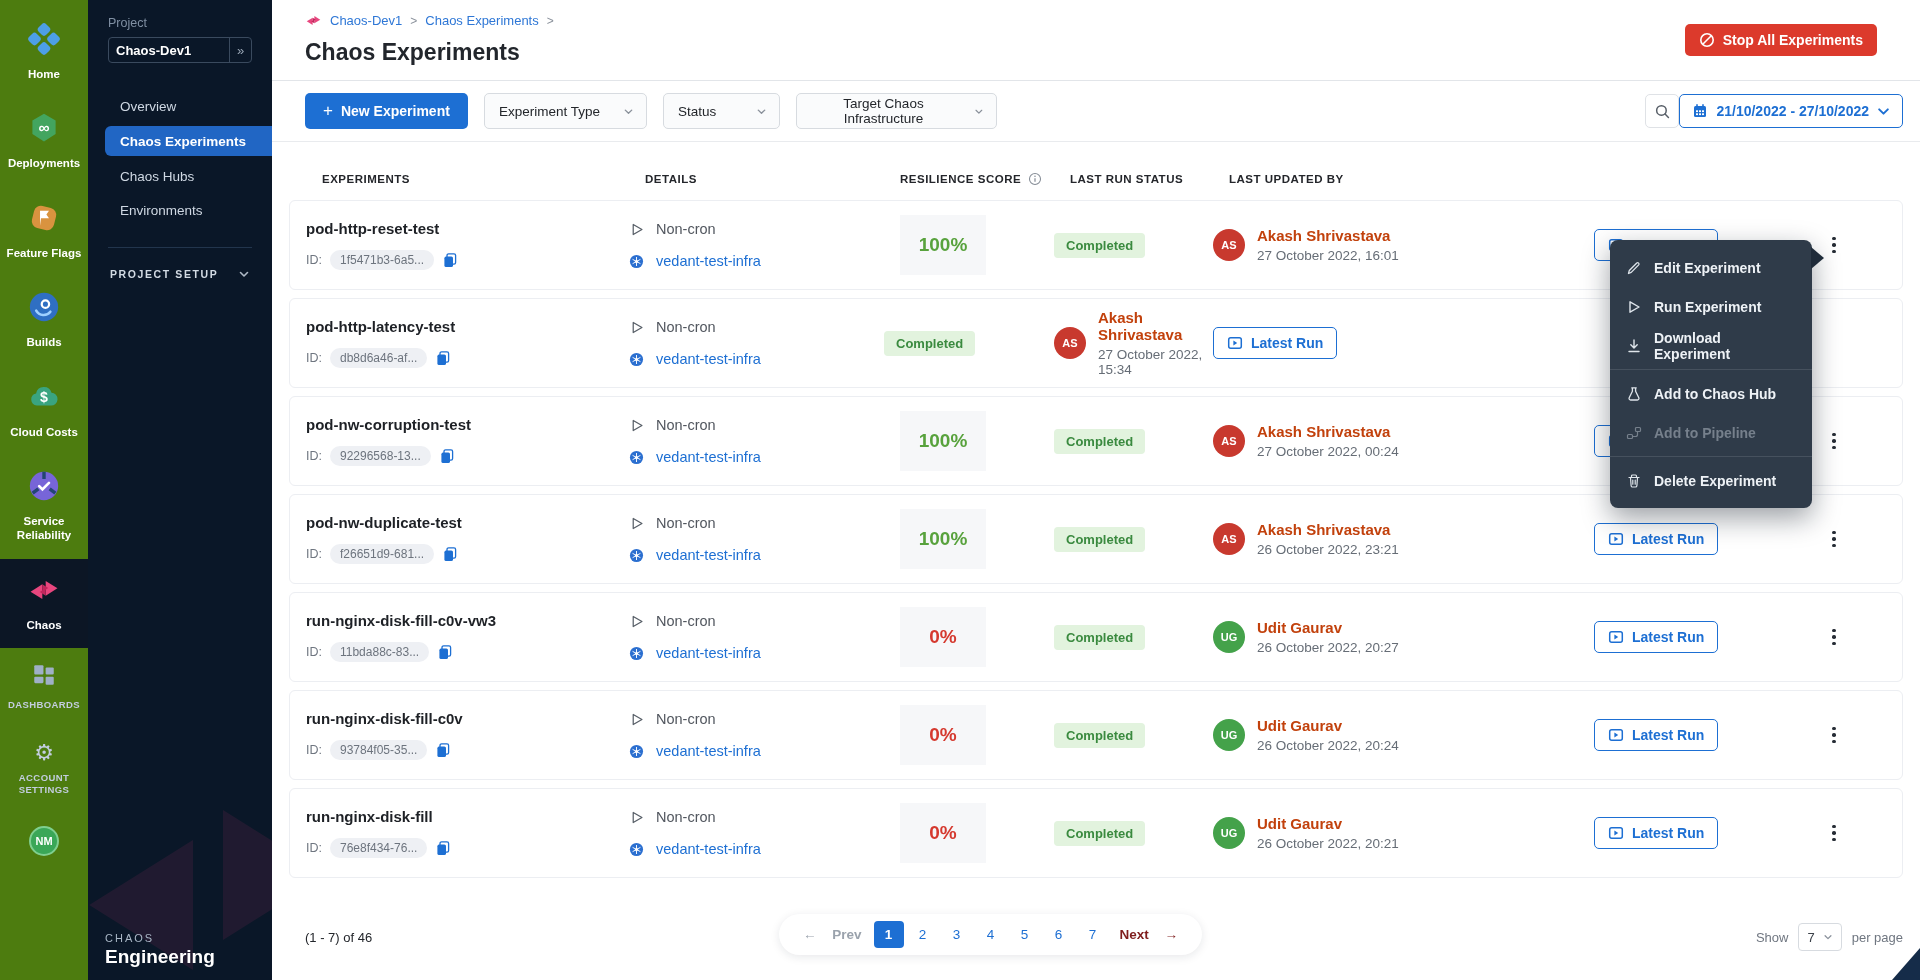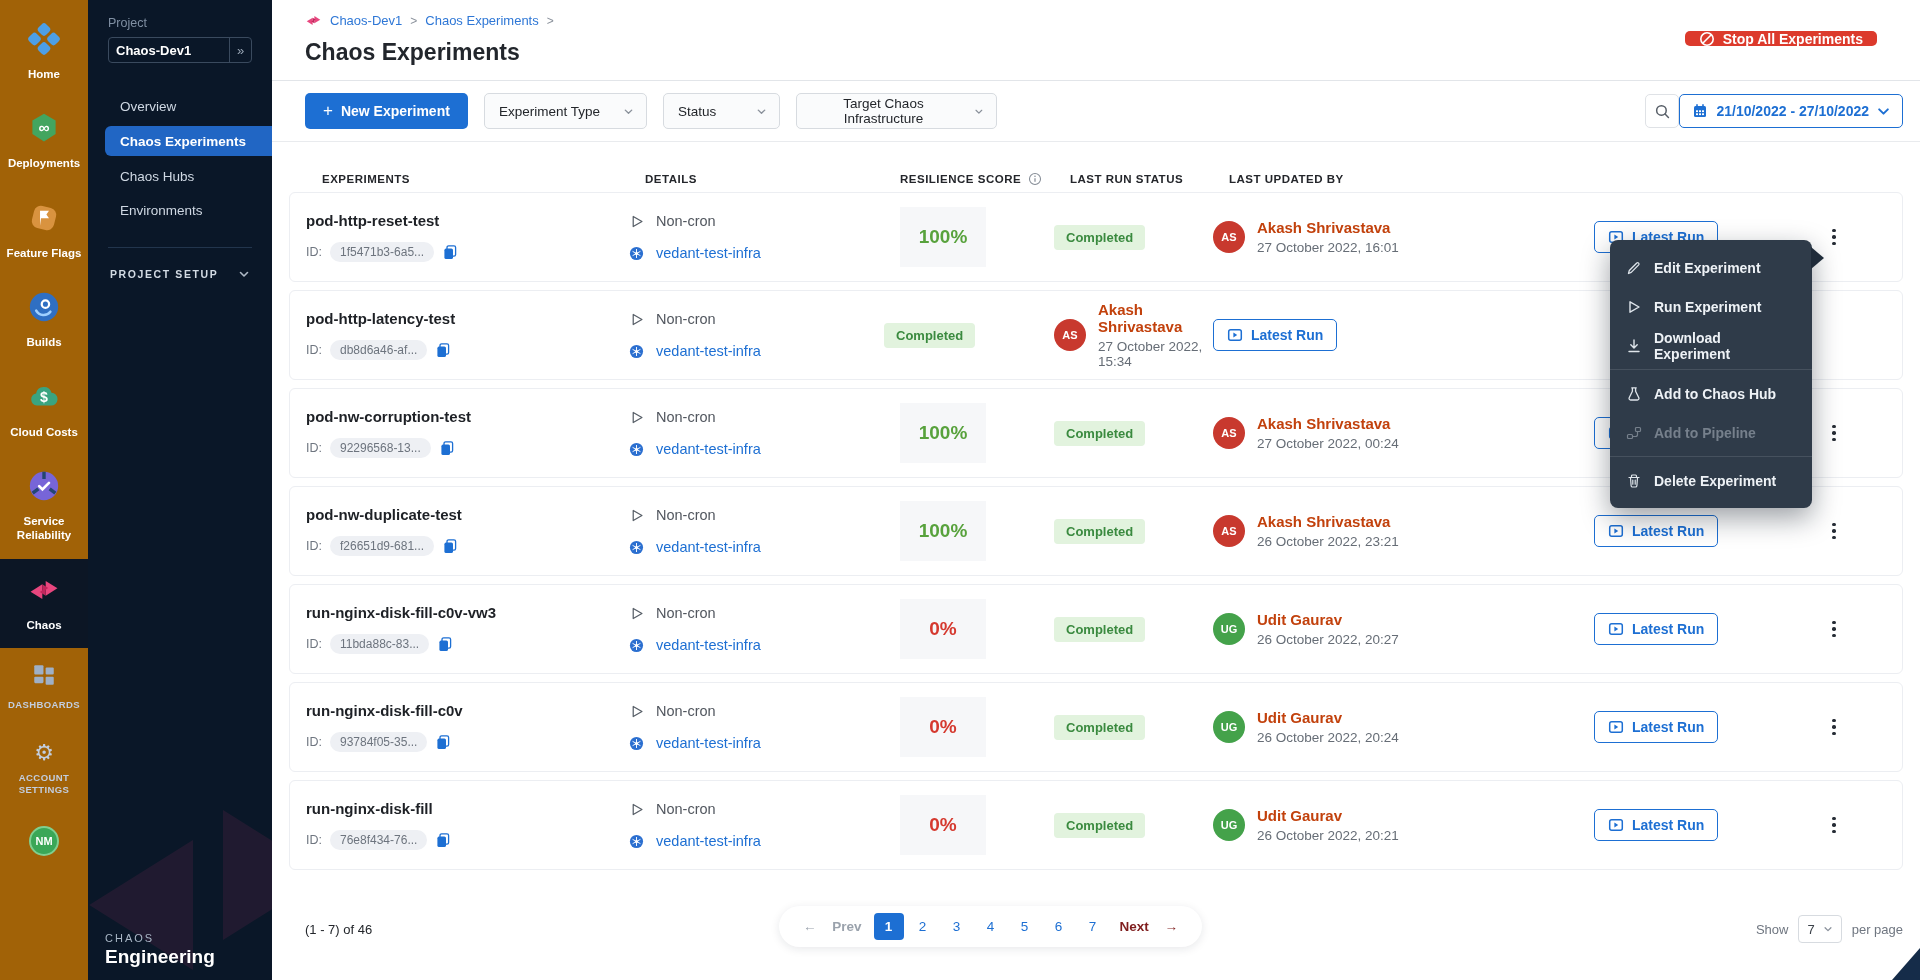--- a/index.html
+++ b/index.html
@@ -1,21 +1,21 @@
 <!DOCTYPE html>
 <html><head>
 <meta charset="utf-8">
 <style>
   * { box-sizing: border-box; margin: 0; padding: 0; }
   html,body { width:1920px; height:980px; overflow:hidden; }
   body { font-family:"Liberation Sans", sans-serif; background:#fff; color:#22262c; }
   .app { display:flex; width:1920px; height:980px; }
 
   
-  .rail { width:88px; background:#a16207; display:flex; flex-direction:column; padding-top:8px; flex:0 0 88px; }
+  .rail { width:88px; background:#4d7c0f; display:flex; flex-direction:column; padding-top:8px; flex:0 0 88px; }
   .rail-item { display:flex; flex-direction:column; align-items:center; gap:7px; padding:14px 2px 16px; cursor:pointer; }
   .rail-item .lbl { font-size:11.5px; font-weight:700; color:#fff; text-align:center; line-height:1.25; }
   .rail-item.selected { background:#0c1625; }
   .rail-item.small .lbl { font-size:9.5px; font-weight:700; color:#c3cedf; letter-spacing:.4px; }
   .rail-item svg { width:34px; height:34px; }
   .rail-item.small svg { width:26px; height:26px; }
   .gear-glyph { font-size:22px; color:#c3cedf; line-height:24px; }
   .rail-avatar { width:30px; height:30px; border-radius:50%; background:#3aa757; color:#fff; font-size:11px; font-weight:700; display:flex; align-items:center; justify-content:center; margin:14px auto 0; border:2px solid #7fcf90; cursor:pointer; }
 
   
@@ -36,21 +36,21 @@
   .pmodule .name { font-size:19px; font-weight:700; color:#fff; margin-top:2px; }
   .watermark { position:absolute; left:-30px; bottom:-60px; width:300px; height:300px; opacity:.09; }
 
   
   .main { flex:1; position:relative; padding:0 17px 0 33px; display:flex; flex-direction:column; background:#fff; }
   .crumbs { margin-top:12px; display:flex; align-items:center; gap:8px; }
   .crumbs svg { width:17px; height:17px; }
   .crumb { font-size:13px; color:#2e77d6; cursor:pointer; }
   .crumb-sep { font-size:12px; color:#8b929c; }
   .page-title { margin-top:10px; font-size:23px; font-weight:700; color:#22262c; }
-  .stop-btn { position:absolute; top:24px; right:43px; height:15px; background:#dc3a2c; color:#fff; border:none; border-radius:5px; display:flex; align-items:center; gap:8px; padding:0 14px; font-size:14px; font-weight:700; cursor:pointer; font-family:inherit;margin-top:7px; }
+  .stop-btn { position:absolute; top:24px; right:43px; height:32px; background:#dc3a2c; color:#fff; border:none; border-radius:5px; display:flex; align-items:center; gap:8px; padding:0 14px; font-size:14px; font-weight:700; cursor:pointer; font-family:inherit; }
   .stop-btn svg { width:16px; height:16px; }
   .hr1 { margin:14px -17px 0 -33px; border-top:1px solid #e2e5e9; }
   .hr2 { margin:12px -17px 0 -33px; border-top:1px solid #e9ebee; }
 
   .toolbar { display:flex; align-items:center; gap:16px; margin-top:12px; }
   .btn-primary { height:36px; padding:0 18px; border:none; border-radius:5px; background:#1d6fd3; color:#fff; font-size:14px; font-weight:700; display:flex; align-items:center; gap:8px; cursor:pointer; font-family:inherit; }
   .btn-primary .plus { font-size:17px; font-weight:400; }
   .filter-btn { height:36px; border:1px solid #d7dbe0; background:#fafbfc; border-radius:5px; display:flex; align-items:center; justify-content:space-between; padding:0 12px 0 14px; font-size:13.5px; color:#23262b; cursor:pointer; font-family:inherit; }
   .filter-btn svg { width:11px; height:11px; color:#8a919b; margin-left:18px; }
   .f1{width:163px}.f2{width:117px}.f3{width:201px}
@@ -59,21 +59,21 @@
   .icon-btn svg { width:17px; height:17px; }
   .date-btn { height:34px; border:1.5px solid #1d6fd3; background:#fff; border-radius:5px; display:flex; align-items:center; gap:8px; padding:0 12px; color:#1d6fd3; font-size:14px; font-weight:700; cursor:pointer; font-family:inherit; }
   .date-btn svg.cal { width:16px; height:16px; }
   .date-btn svg.chev { width:13px; height:13px; }
 
   .grid-cols { display:grid; grid-template-columns:323px 255px 170px 159px 381px 150px 1fr 40px;padding-left:17px; }
   .thead { margin-top:30px; align-items:center; }
   .th { font-size:11.5px; font-weight:700; color:#24262b; letter-spacing:.5px; display:flex; align-items:center; gap:7px; }
   .th svg { width:14px; height:14px; }
 
-  .rows { margin-top:6px; }
+  .rows { margin-top:14px; }
   .row { margin:0 0 8px -16px; width:calc(100% + 16px); padding:0 48px 0 16px; height:90px; background:#fff; border:1px solid #eceef2; border-radius:6px; align-items:center; }
   .exp-name { font-size:15px; font-weight:700; color:#1e2126; }
   .id-line { display:flex; align-items:center; gap:8px; margin-top:13px; font-size:12.5px; color:#6f7680; }
   .id-pill { background:#eef0f4; border-radius:10px; padding:3px 10px; color:#6d747e; font-size:12px; }
   .copy-ic { width:16px; height:16px; cursor:pointer; }
   .det-line { display:flex; align-items:center; gap:12px; font-size:14.5px; color:#51565e; }
   .det-line + .det-line { margin-top:16px; }
   .det-line svg { width:15px; height:15px; flex:0 0 15px; }
   .infra-link { color:#1d6fd3; cursor:pointer; }
   .score-box { width:86px; height:60px; margin-left:16px; background:#f6f7f9; display:flex; align-items:center; justify-content:center; font-size:19px; font-weight:700; }

